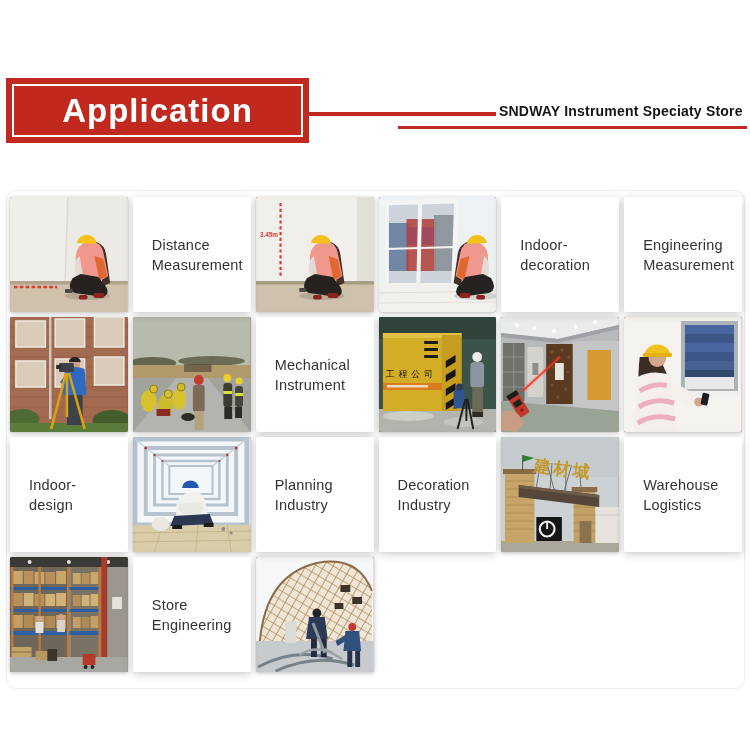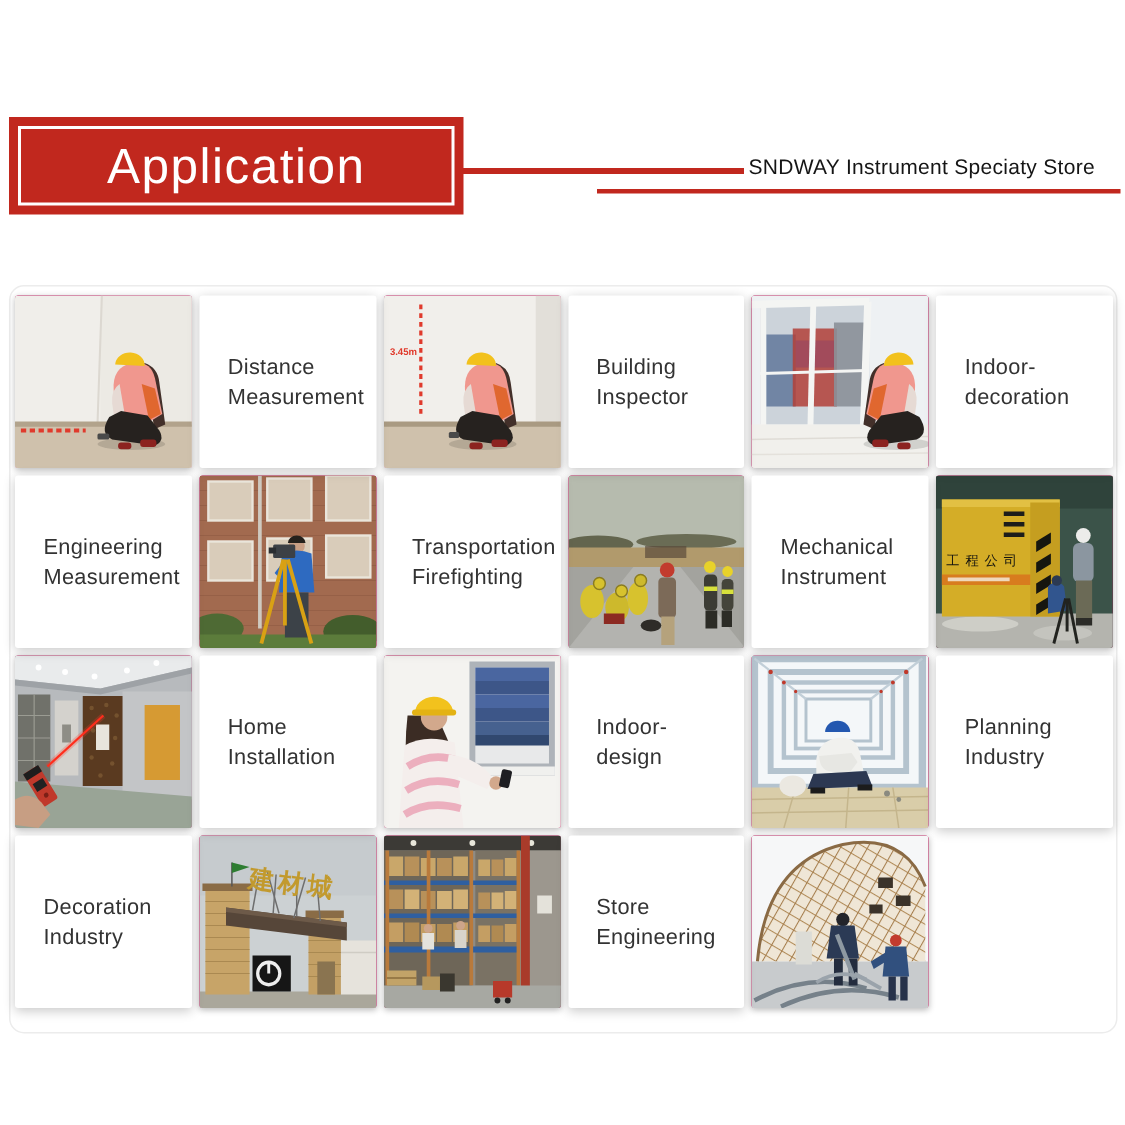--- a/index.html
+++ b/index.html
@@ -3,23 +3,23 @@
 <meta charset="utf-8">
 <style>
   html,body{margin:0;padding:0}
   body{
     width:750px;height:750px;position:relative;background:#fff;
     font-family:"Liberation Sans",sans-serif;overflow:hidden;
   }
   
   .banner{position:absolute;left:6px;top:78px;width:303px;height:65px;background:var(--banner_red,#c1281e)}
   .banner-inner{position:absolute;inset:6px;border:2px solid #fff;display:flex;align-items:center;justify-content:center}
-  .banner-title{color:#fff;font-size:33px;font-weight:normal;letter-spacing:1px}
+  .banner-title{color:#fff;font-size:33px;font-weight:bold;letter-spacing:1px}
   .connector{position:absolute;left:308px;top:112px;width:188px;height:4px;background:var(--banner_red,#c1281e)}
-  .store{position:absolute;left:499px;top:103px;width:250px;font-size:14px;font-weight:normal;color:#151515;letter-spacing:.2px}
+  .store{position:absolute;left:499px;top:103px;width:250px;font-size:14px;font-weight:bold;color:#151515;letter-spacing:.2px}
   .underline{position:absolute;left:398px;top:126px;width:349px;height:3px;background:var(--banner_red,#c1281e)}
   
   .frame{position:absolute;left:6px;top:190px;width:737px;height:497px;border:1px solid #ececec;border-radius:10px}
   .grid{position:absolute;left:10px;top:197px;width:732px;display:grid;grid-template-columns:repeat(6,1fr);grid-auto-rows:115px;gap:5px}
   .cell{border-radius:2px;position:relative}
   .photo{box-shadow:0 1px 4px rgba(0,0,0,.28);overflow:hidden;background:#be185d}
   .photo svg{display:block;width:100%;height:100%}
   .label{background:#fff;box-shadow:0 2px 8px rgba(0,0,0,.22);z-index:2;display:flex;align-items:center;padding-left:19px;box-sizing:border-box}
   .label span{font-size:14.5px;line-height:1.38;color:#333;white-space:pre-line;letter-spacing:.2px}
 </style>
@@ -83,24 +83,20 @@
         <path d="M86 59 l9 3 4 17 -8 4z" fill="#e0672f"></path>
         <path d="M68 46 a10 8.5 0 0 1 20 1z" fill="#f2c11c"></path>
         <path d="M64 81 q-7 11 2 15 l29 4 q7 -3 3 -10 l-8 -10 -18 -3z" fill="#26221f"></path>
         <rect x="85" y="96" width="11" height="5" rx="2" fill="#8c2320"></rect>
         <rect x="70" y="98" width="9" height="4.5" rx="2" fill="#8c2320"></rect>
       </g>
       <rect x="44" y="91" width="7" height="4" rx="1" fill="#4a4a4a"></rect>
     </svg>
   </div>
 
-  <div class="cell label">
-    <span>Building
-Inspector</span>
-  </div>
 
   <div class="cell photo">
     <svg viewBox="0 0 120 115" preserveAspectRatio="none">
       <rect width="120" height="115" fill="#eef1f3"></rect>
       <rect x="6" y="4" width="74" height="82" fill="#ccd3da"></rect>
       <rect x="10" y="26" width="20" height="48" fill="#5a7296" opacity=".8"></rect>
       <rect x="28" y="22" width="30" height="52" fill="#b24038" opacity=".85"></rect>
       <rect x="30" y="30" width="26" height="18" fill="#8d3f66" opacity=".5"></rect>
       <rect x="56" y="18" width="22" height="56" fill="#8b9098" opacity=".9"></rect>
       <g stroke="#f4f5f3">
@@ -172,24 +168,20 @@
       <g stroke="#d9a114" stroke-width="2.6">
         <line x1="57" y1="56" x2="42" y2="112"></line>
           <line x1="60" y1="56" x2="76" y2="112"></line>
           <line x1="58" y1="56" x2="58" y2="100"></line>
       </g>
       <rect x="50" y="46" width="15" height="9" rx="1" fill="#3c4046"></rect>
       <rect x="47" y="48" width="5" height="4" fill="#2a2d31"></rect>
     </svg>
   </div>
 
-  <div class="cell label">
-    <span>Transportation
-Firefighting</span>
-  </div>
 
   <div class="cell photo">
     <svg viewBox="0 0 120 115" preserveAspectRatio="none">
       <rect width="120" height="115" fill="#b6bbae"></rect>
       <ellipse cx="20" cy="46" rx="24" ry="6" fill="#63654e"></ellipse>
       <ellipse cx="80" cy="44" rx="34" ry="5" fill="#6a6c55"></ellipse>
       <rect y="48" width="120" height="13" fill="#b19a6c"></rect>
       <rect x="52" y="47" width="28" height="8" fill="#5a4a3a" opacity=".7"></rect>
       <rect y="61" width="120" height="54" fill="#a3a39e"></rect>
       <path d="M0 115 L44 61 76 61 120 115z" fill="#b3b3af"></path>
@@ -311,24 +303,20 @@
       <g transform="rotate(-32 18 88)">
         <rect x="12" y="74" width="12" height="26" rx="2" fill="#c0392b"></rect>
         <rect x="12" y="74" width="12" height="5" fill="#1d1d1d"></rect>
         <rect x="14" y="83" width="8" height="6" fill="#222"></rect>
         <circle cx="18" cy="94" r="1.6" fill="#7c1f16"></circle>
       </g>
       <path d="M0 96 q10 -6 18 2 l6 8 -8 9 -16 -2z" fill="#c79e83"></path>
     </svg>
   </div>
 
-  <div class="cell label">
-    <span>Home
-Installation</span>
-  </div>
 
   <div class="cell photo">
     <svg viewBox="0 0 120 115" preserveAspectRatio="none">
       <rect width="120" height="115" fill="#f4f3f0"></rect>
       <rect x="58" y="4" width="58" height="76" fill="#aeb3b9"></rect>
       <rect x="62" y="8" width="50" height="64" fill="#e8e9ea"></rect>
       <g>
         <rect x="62" y="8" width="50" height="9" fill="#4a66a0"></rect>
         <rect x="62" y="17" width="50" height="9" fill="#3d5688"></rect>
         <rect x="62" y="26" width="50" height="9" fill="#4a66a0"></rect>
@@ -454,20 +442,24 @@
         <line x1="22" y1="18" x2="22" y2="34" stroke="#555"></line>
         <path d="M22 18 l12 3 -12 4z" fill="#2e7d32"></path>
       </g>
       <rect x="36" y="80" width="26" height="24" fill="#161616"></rect>
       <circle cx="47" cy="92" r="7.5" stroke="#eee" stroke-width="2.2" fill="none"></circle>
       <line x1="47" y1="85" x2="47" y2="92" stroke="#eee" stroke-width="2"></line>
       <rect x="80" y="84" width="12" height="22" fill="#8a7450"></rect>
     </svg>
   </div>
 
+  <div class="cell label">
+    <span>Warehouse
+Logistics</span>
+  </div>
 
   <div class="cell photo">
     <svg viewBox="0 0 120 115" preserveAspectRatio="none">
       <rect width="120" height="115" fill="#8f8b84"></rect>
       <rect width="120" height="10" fill="#3c3a36"></rect>
       <circle cx="20" cy="5" r="2" fill="#e8e6da"></circle>
         <circle cx="60" cy="5" r="2" fill="#e8e6da"></circle>
         <circle cx="100" cy="5" r="2" fill="#e8e6da"></circle>
       <rect x="0" y="10" width="60" height="92" fill="#6e6658"></rect>
       <rect x="62" y="10" width="30" height="90" fill="#7a7264"></rect>

